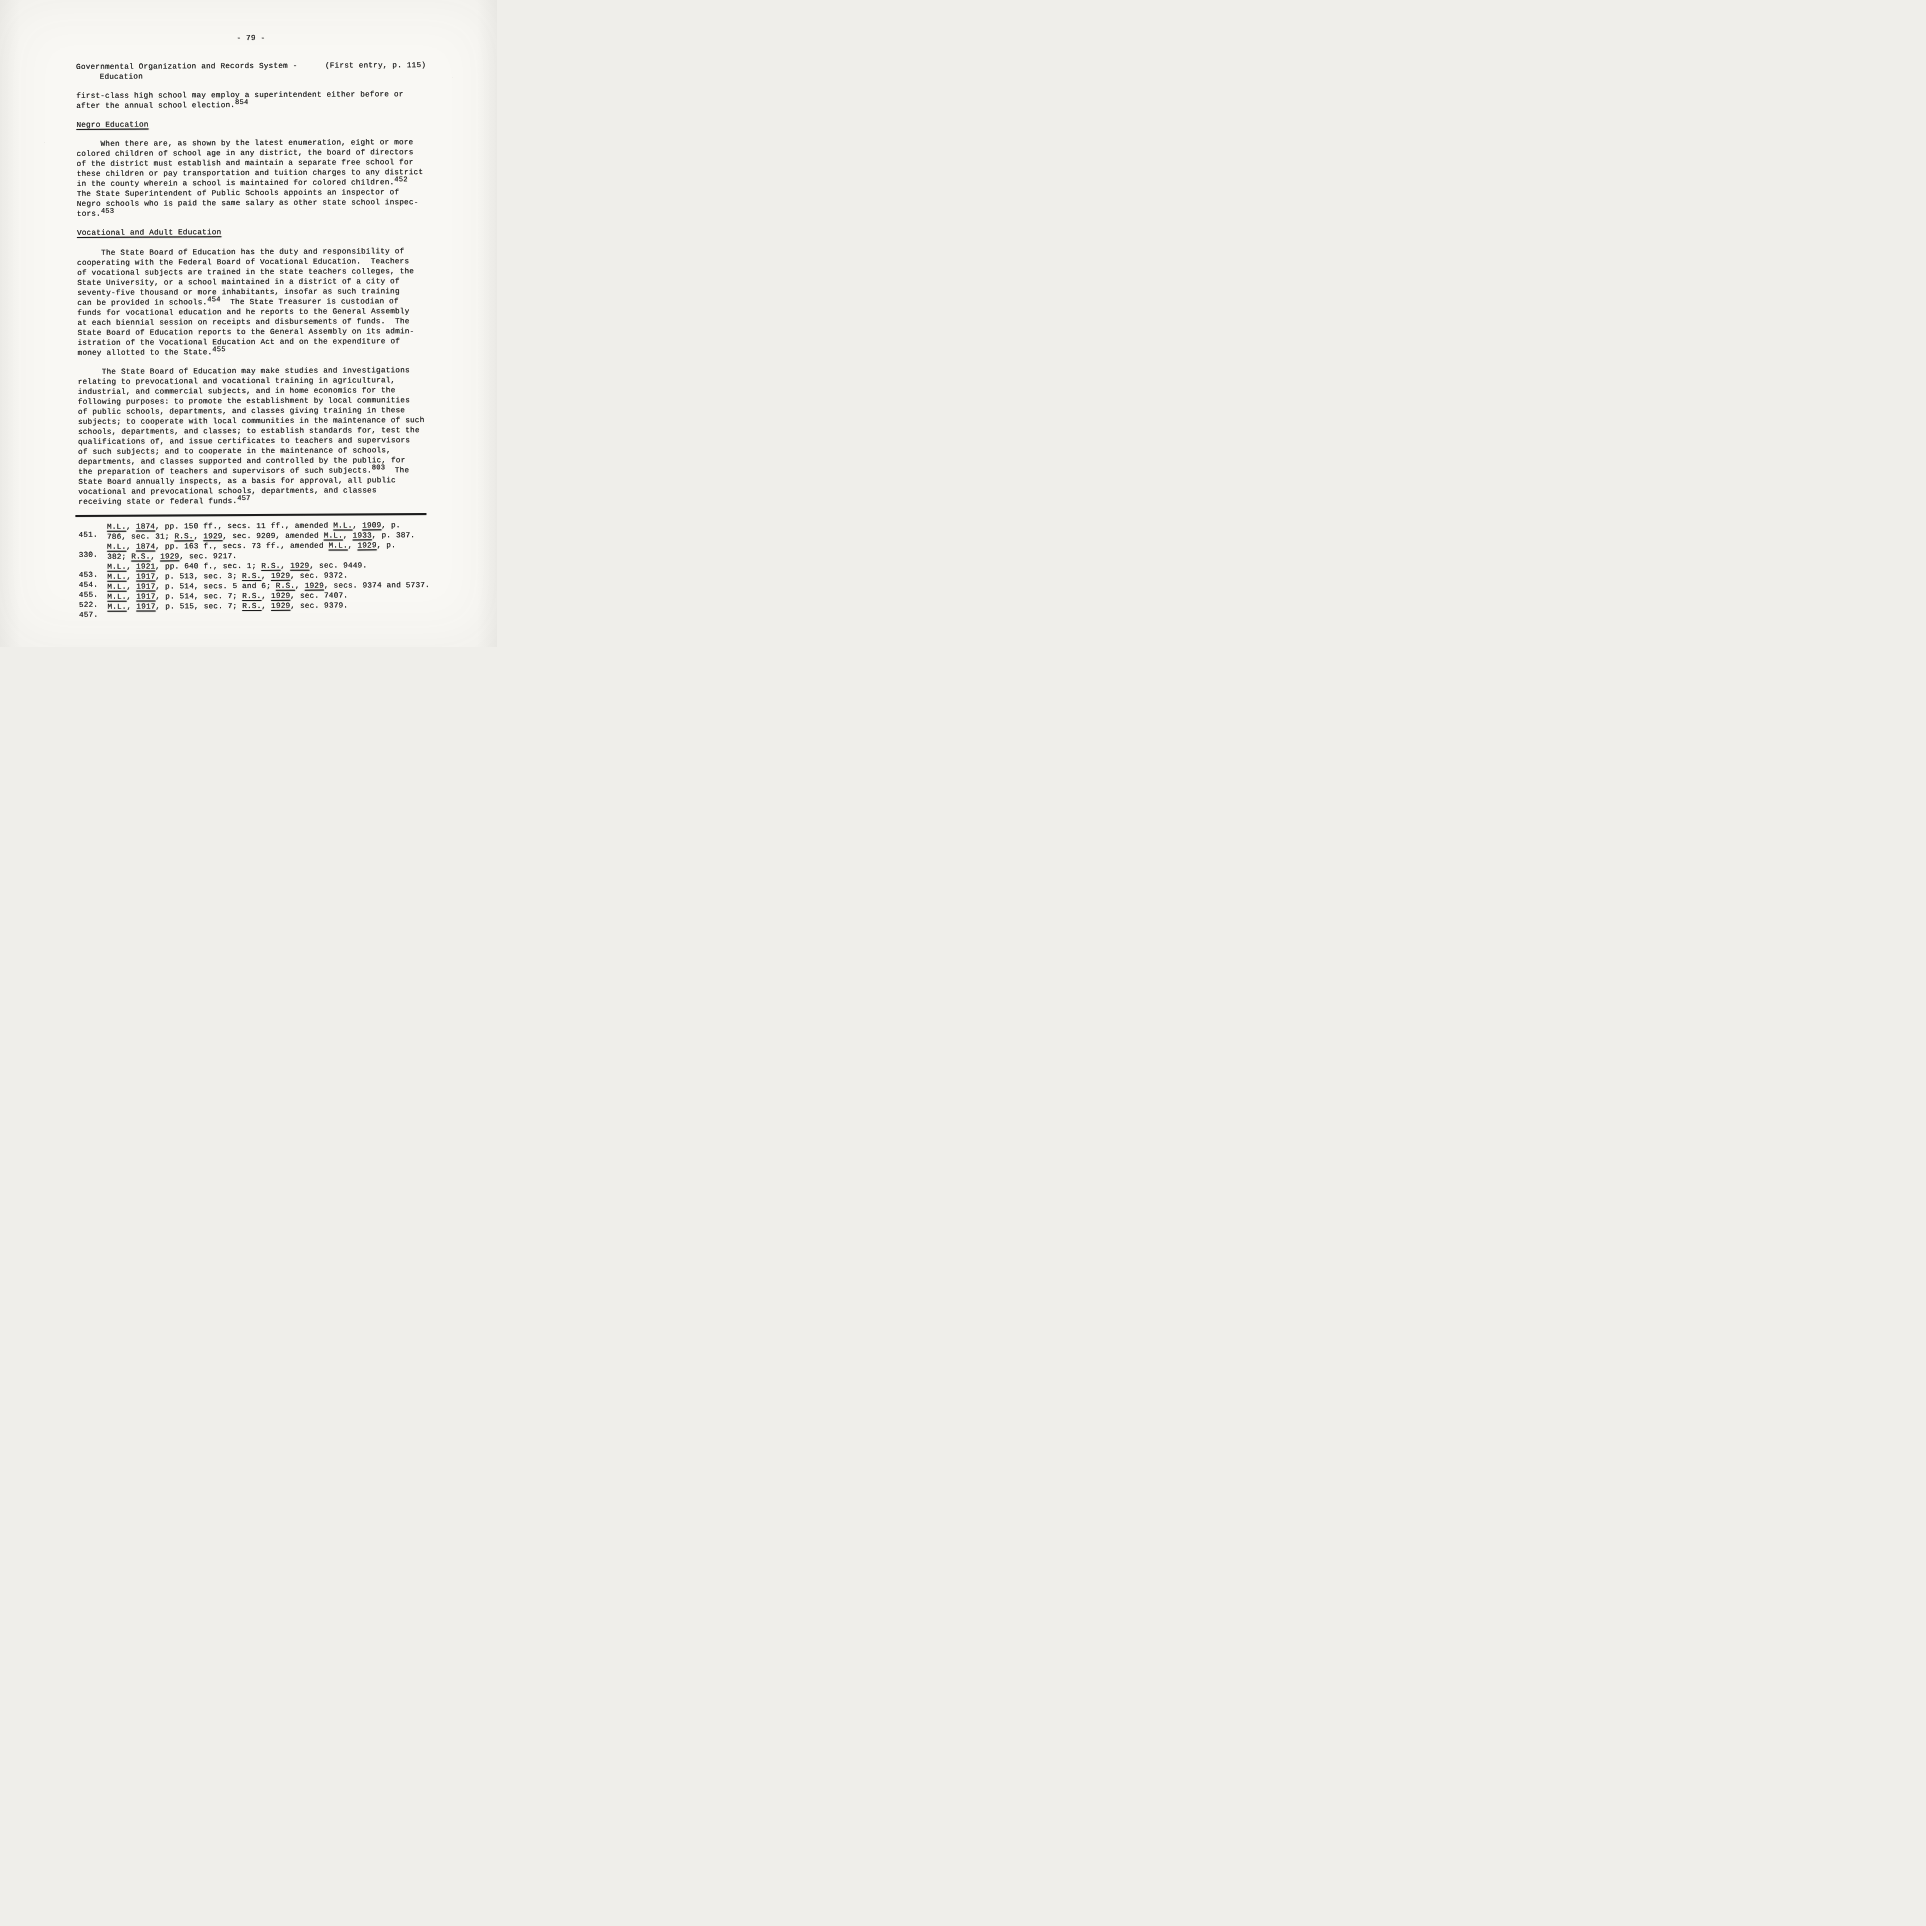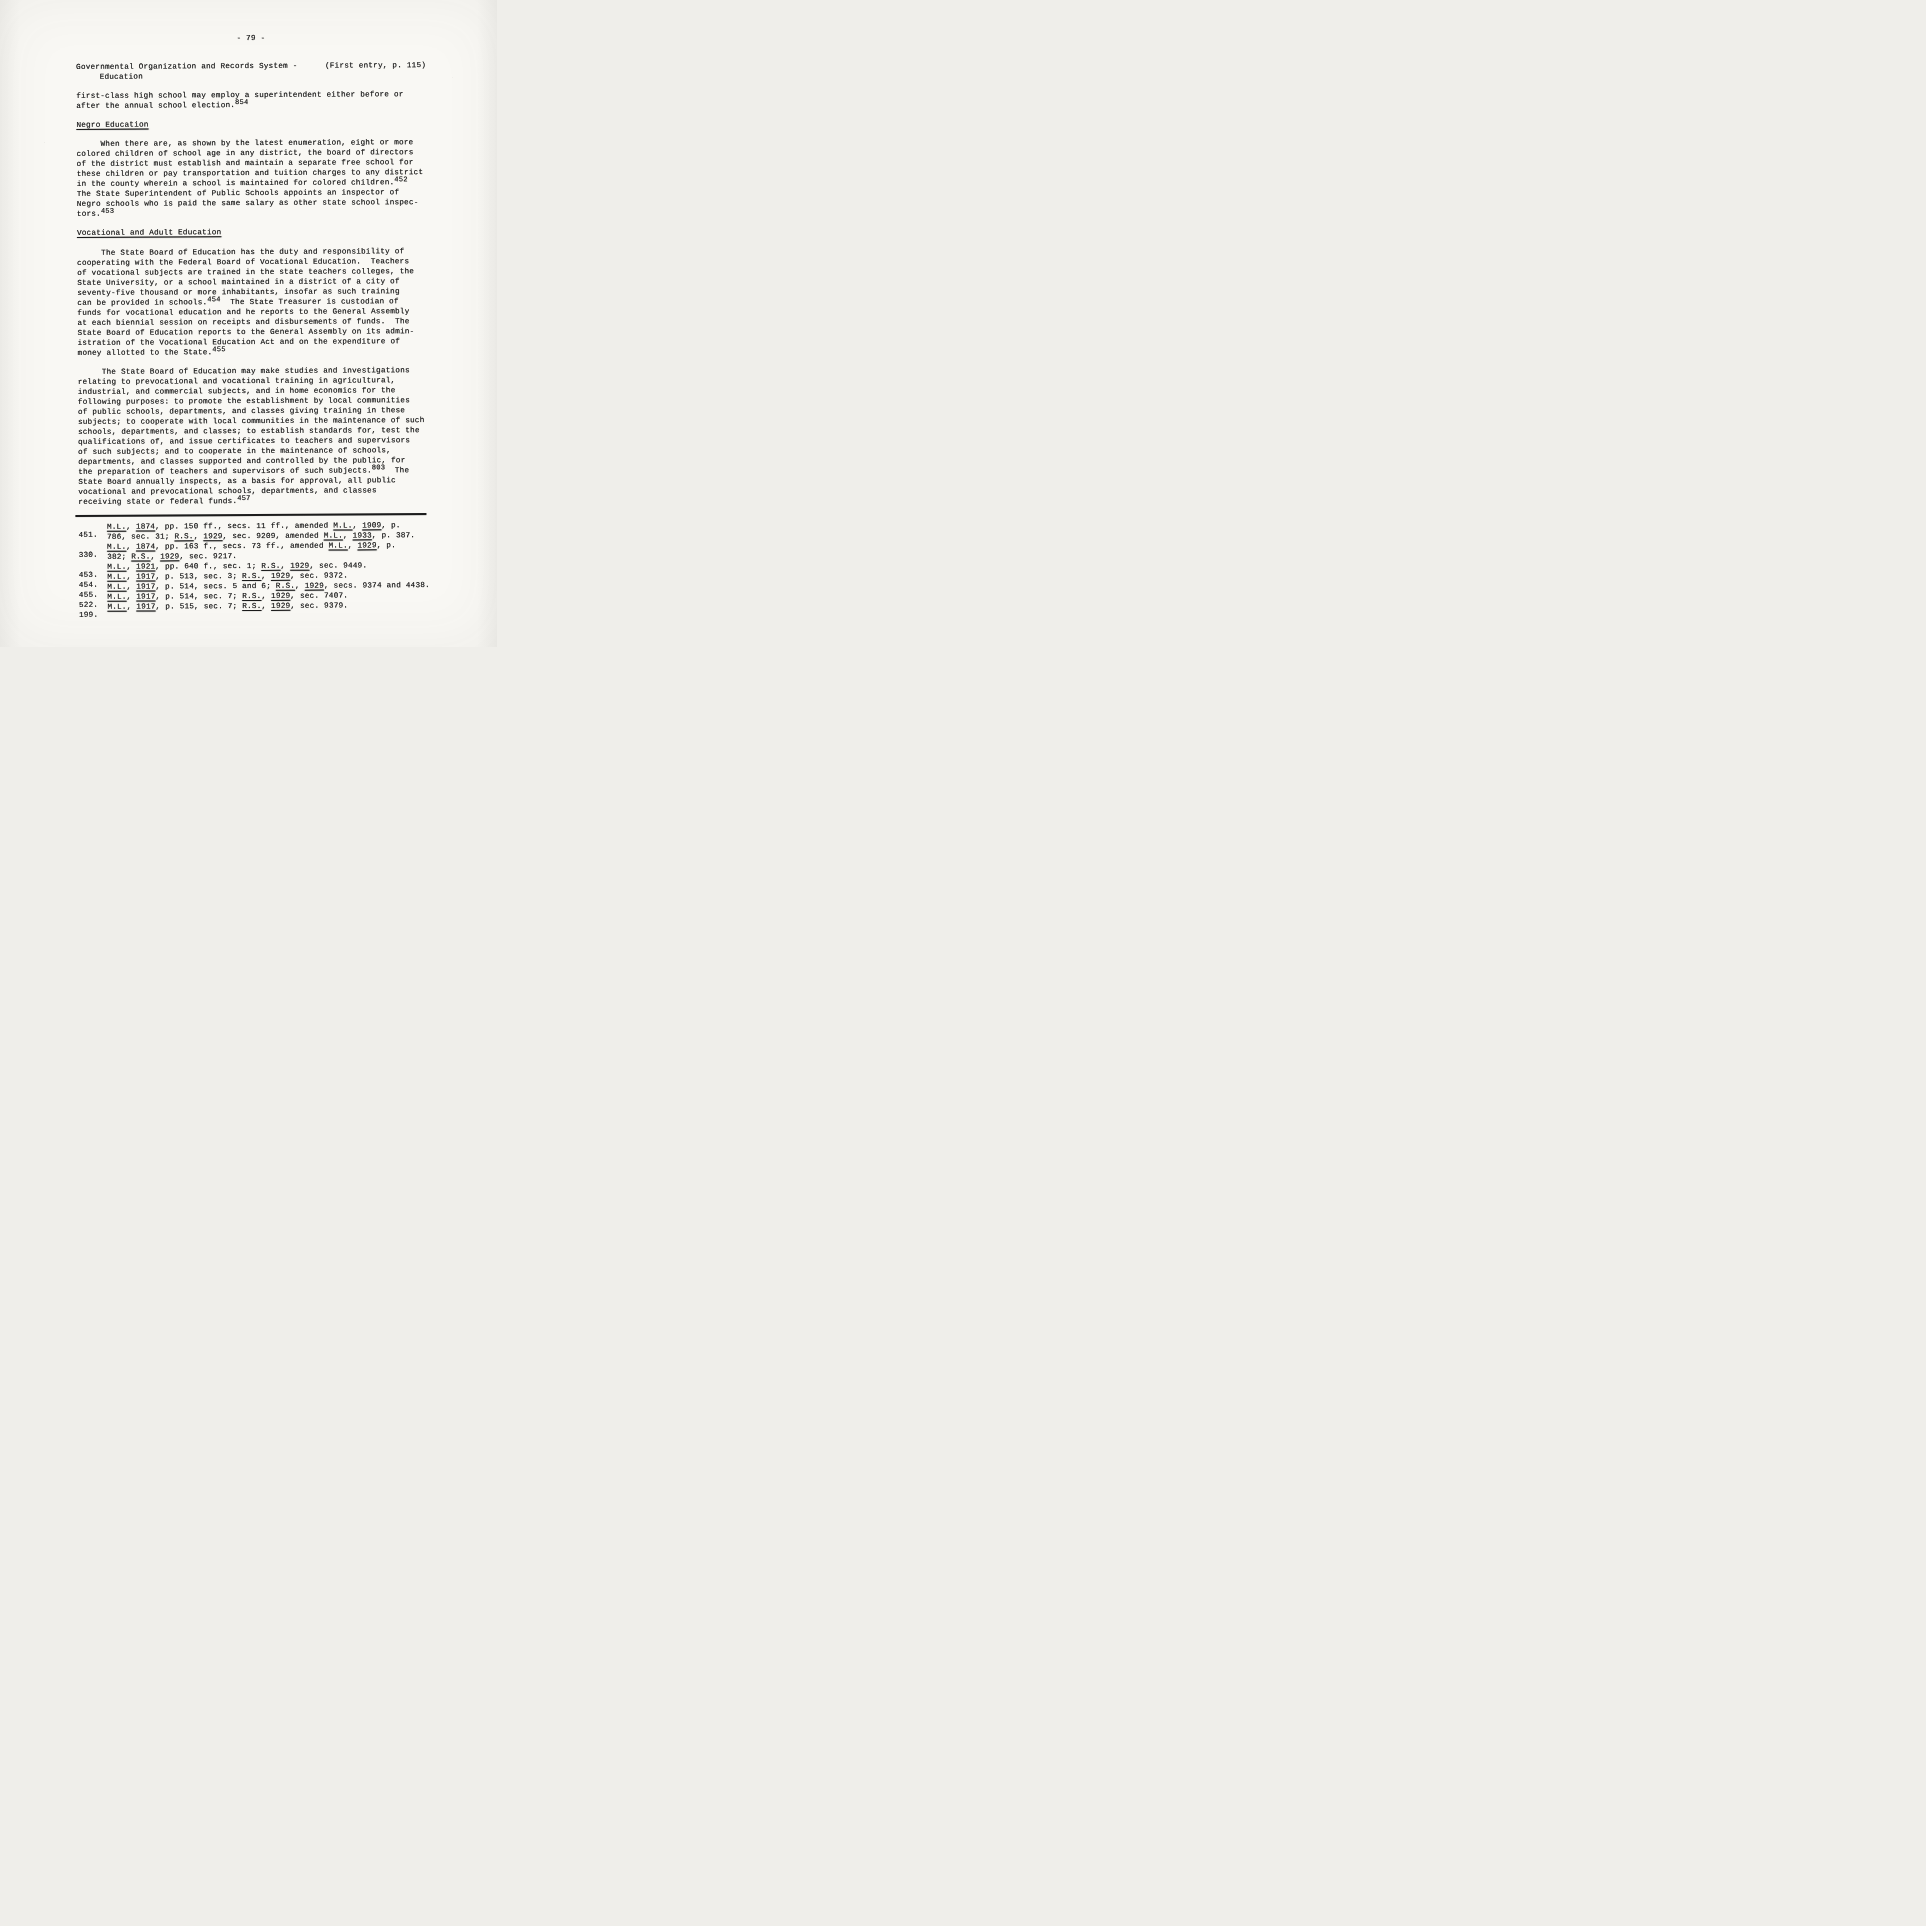--- a/index.html
+++ b/index.html
@@ -150,28 +150,28 @@
             <div class="fn">
               <span class="fn-num">453.</span>
               <div class="line"><span class="u">M.L.</span><span>, </span><span class="u">1921</span><span>, pp. 640 f., sec. 1; </span><span class="u">R.S.</span><span>, </span><span class="u">1929</span><span>, sec. 9449.</span></div>
             </div>
             <div class="fn">
               <span class="fn-num">454.</span>
               <div class="line"><span class="u">M.L.</span><span>, </span><span class="u">1917</span><span>, p. 513, sec. 3; </span><span class="u">R.S.</span><span>, </span><span class="u">1929</span><span>, sec. 9372.</span></div>
             </div>
             <div class="fn">
               <span class="fn-num">455.</span>
-              <div class="line"><span class="u">M.L.</span><span>, </span><span class="u">1917</span><span>, p. 514, secs. 5 and 6; </span><span class="u">R.S.</span><span>, </span><span class="u">1929</span><span>, secs. 9374 and 4438.</span></div>
+              <div class="line"><span class="u">M.L.</span><span>, </span><span class="u">1917</span><span>, p. 514, secs. 5 and 6; </span><span class="u">R.S.</span><span>, </span><span class="u">1929</span><span>, secs. 9374 and 5737.</span></div>
             </div>
             <div class="fn">
               <span class="fn-num">522.</span>
               <div class="line"><span class="u">M.L.</span><span>, </span><span class="u">1917</span><span>, p. 514, sec. 7; </span><span class="u">R.S.</span><span>, </span><span class="u">1929</span><span>, sec. 7407.</span></div>
             </div>
             <div class="fn">
-              <span class="fn-num">199.</span>
+              <span class="fn-num">457.</span>
               <div class="line"><span class="u">M.L.</span><span>, </span><span class="u">1917</span><span>, p. 515, sec. 7; </span><span class="u">R.S.</span><span>, </span><span class="u">1929</span><span>, sec. 9379.</span></div>
             </div>
           </div>
         </main>
 
     </div>
   </div>
 </div>
 
 

